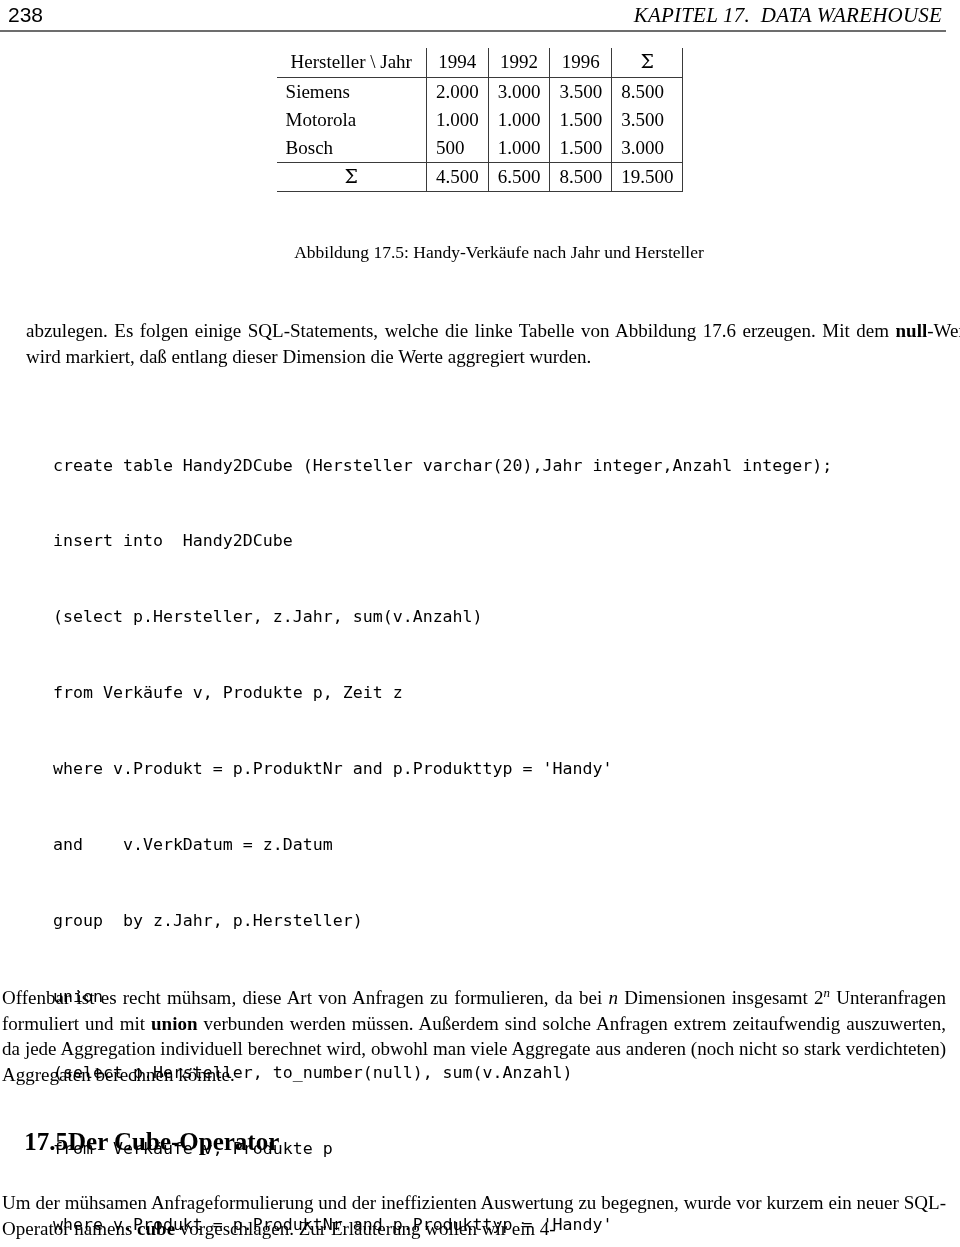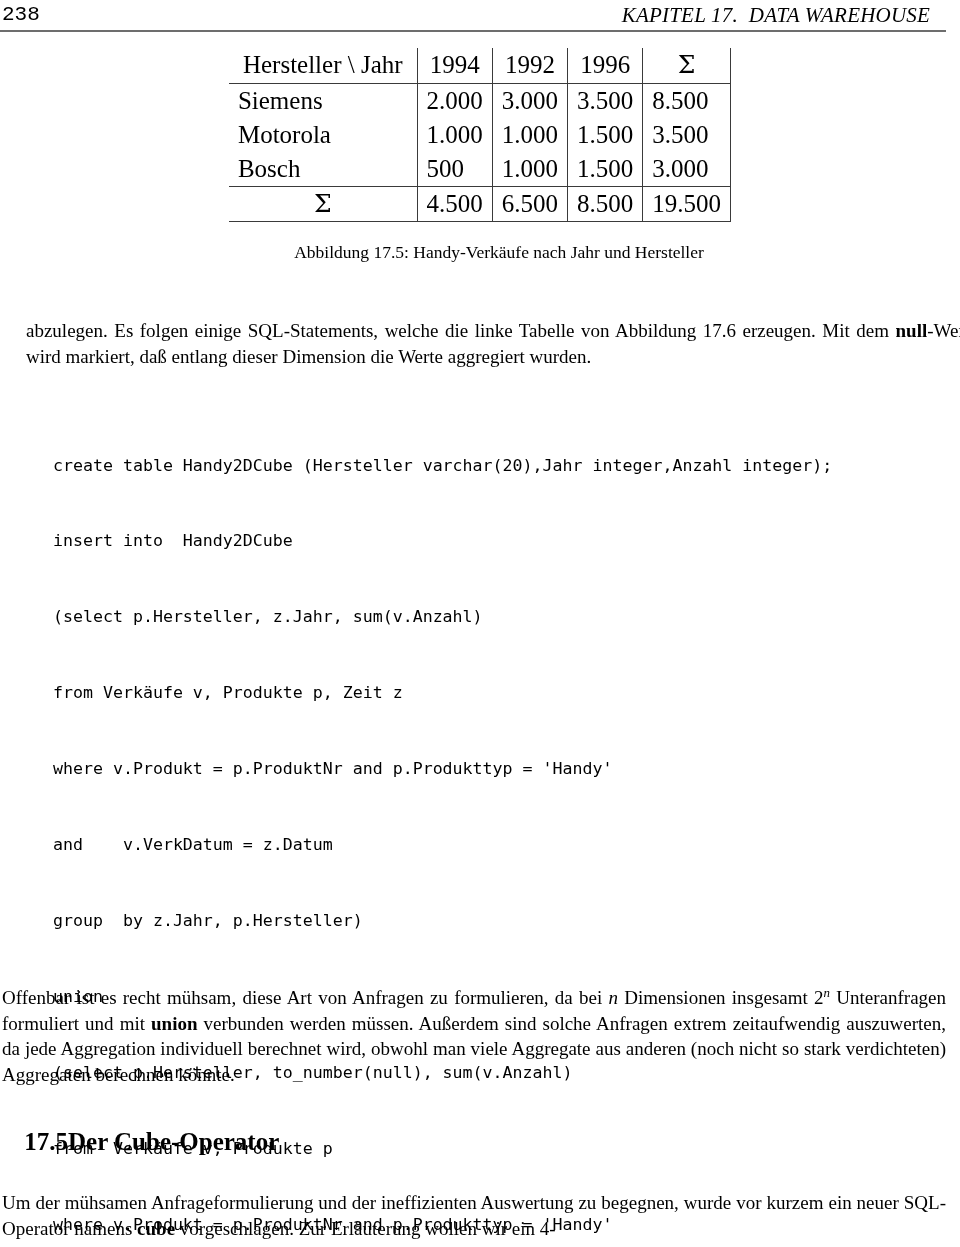--- a/index.html
+++ b/index.html
@@ -28,29 +28,29 @@
   
   .running-head {
     position: absolute;
     left: 0;
     top: 2px;
     width: 946px;
     height: 28px;
   }
   .folio {
     position: absolute;
-    left: 2px;
+    left: 8px;
     top: 0;
     font-size: 21px;
     line-height: 26px;
-    font-family: Liberation Mono, monospace;
+    font-family: Liberation Sans, sans-serif;
   }
   .chapter-title {
     position: absolute;
-    right: 16px;
+    right: 4px;
     top: 0;
     font-size: 21px;
     line-height: 26px;
     font-style: italic;
     letter-spacing: 0.2px;
     white-space: pre;
   }
   .head-rule {
     position: absolute;
     left: 0;
@@ -63,21 +63,21 @@
   
   .figure-block {
     position: absolute;
     left: 0;
     top: 48px;
     width: 960px;
   }
   table.sales {
     border-collapse: collapse;
     margin: 0 auto;
-    font-size: 25px;
+    font-size: 19px;
     line-height: 1.0;
     font-family: "Liberation Serif", "DejaVu Serif", serif;
   }
   table.sales td, table.sales th {
     padding: 4px 9px 5px 9px;
     font-weight: normal;
     white-space: nowrap;
   }
   
   table.sales .vsep {

